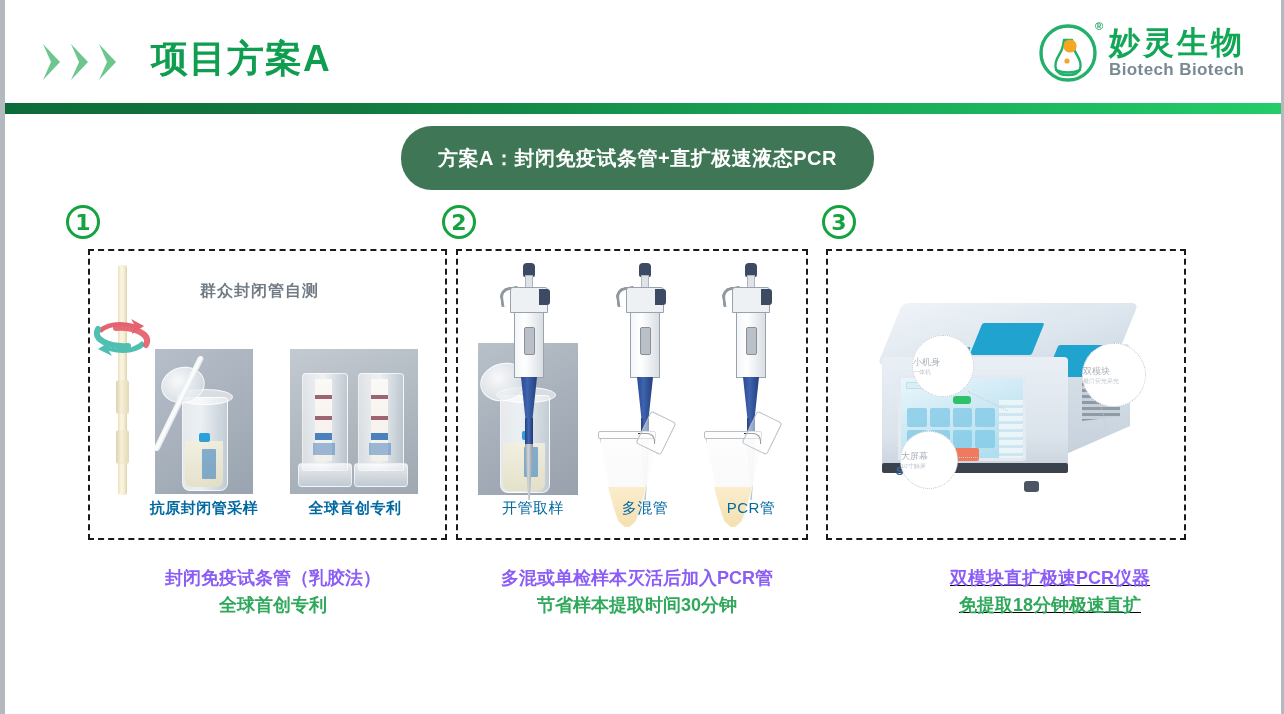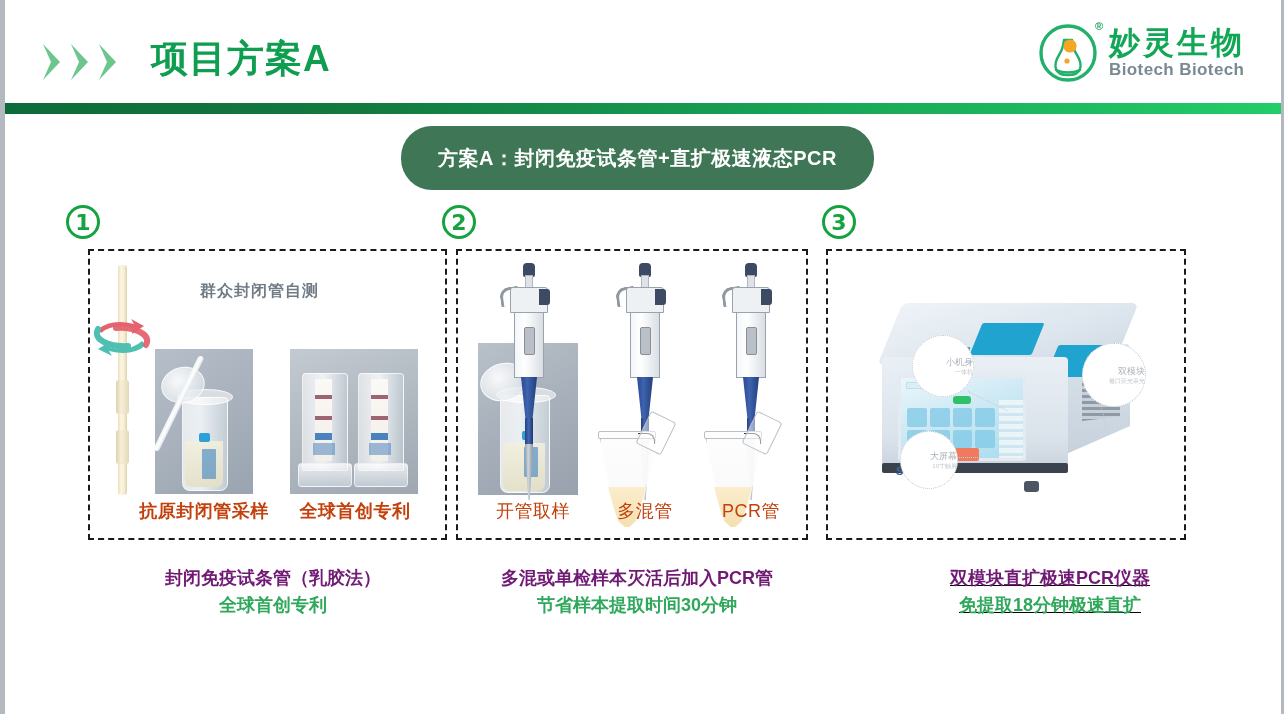--- a/index.html
+++ b/index.html
@@ -85,21 +85,21 @@
 
   .p1-label{position:absolute;left:110px;top:30px;font-size:16px;color:#707b85;
             letter-spacing:1px;white-space:nowrap;}
 
   .photo{position:absolute;overflow:hidden;}
   .photo.ph1{left:65px;top:98px;width:98px;height:145px;
       background:linear-gradient(145deg,#b6bfc9,#aab3bd 45%,#99a4b0);}
   .photo.ph2{left:200px;top:98px;width:128px;height:145px;
       background:linear-gradient(160deg,#c3cad1,#b0b8c0 50%,#9fa8b1);}
 
-  .cap{position:absolute;font-size:18px;color:#c2410c;letter-spacing:0.5px;
+  .cap{position:absolute;font-size:15px;color:#0369a1;letter-spacing:0.5px;
        white-space:nowrap;text-align:center;}
   .p1-cap1{left:40px;top:248px;width:148px;}
   .p1-cap2{left:195px;top:248px;width:140px;}
 
   
   .tube-body{position:absolute;left:27px;top:48px;width:44px;height:92px;
      background:linear-gradient(90deg,rgba(255,255,255,.72),rgba(240,245,248,.92) 40%,rgba(205,214,222,.75));
      border-radius:4px 4px 8px 8px;border:1px solid rgba(255,255,255,.75);}
   .tube-liquid{position:absolute;left:30px;top:92px;width:38px;height:46px;
      background:linear-gradient(180deg,rgba(242,240,222,.85),rgba(228,224,198,.9));border-radius:0 0 7px 7px;}
@@ -206,35 +206,35 @@
   .btn-b{position:absolute;left:150px;top:66px;width:20px;height:14px;background:#2f9fc9;transform:skewX(-22deg);border-radius:2px;}
   .vent{position:absolute;left:206px;top:74px;width:38px;height:44px;
      background:repeating-linear-gradient(180deg,#8e9aa6 0 3px,#c7d0d9 3px 6px);
      clip-path:polygon(0 8%,100% 0,100% 90%,0 100%);}
   .model{position:absolute;left:20px;top:162px;font-size:11px;font-weight:bold;color:#3d6a9b;letter-spacing:.5px;}
   .foot{position:absolute;width:15px;height:11px;border-radius:3px;background:#4c5663;}
   .foot.f1{left:40px;top:172px;} .foot.f2{left:148px;top:178px;}
   .base-shadow{position:absolute;left:6px;top:160px;width:186px;height:10px;background:#3a424d;border-radius:2px;}
 
   .callout{position:absolute;border:1.5px dotted #c2c8cf;border-radius:50%;
-     display:flex;flex-direction:column;align-items:flex-end;justify-content:center;background:#fff;}
+     display:flex;flex-direction:column;align-items:flex-start;justify-content:center;background:#fff;}
   .callout .co-t{font-size:9px;color:#aab1b8;line-height:11px;white-space:nowrap;}
   .callout .co-s{font-size:6px;color:#c2c8cf;line-height:8px;white-space:nowrap;}
   .co1{left:36px;top:32px;width:60px;height:60px;}
   .co2{left:206px;top:40px;width:62px;height:62px;}
   .co3{left:24px;top:128px;width:56px;height:56px;}
   .co-lead{position:absolute;border-top:1.5px dotted #c8ced4;}
   .lead1{left:92px;top:88px;width:44px;transform:rotate(26deg);transform-origin:left center;}
   .lead2{left:224px;top:98px;width:34px;transform:rotate(76deg);transform-origin:left center;}
   .lead3{left:62px;top:154px;width:44px;}
 
   
   .foots{position:absolute;left:0;top:565px;width:1284px;height:70px;}
   .fcap{position:absolute;top:0;text-align:center;}
-  .fcap .l1{font-size:18px;font-weight:bold;color:#701a75;line-height:27px;white-space:nowrap;}
+  .fcap .l1{font-size:18px;font-weight:bold;color:#8b5cf6;line-height:27px;white-space:nowrap;}
   .fcap .l2{font-size:18px;font-weight:bold;color:#2fa85b;line-height:27px;white-space:nowrap;}
   .fc1{left:66px;width:414px;}
   .fc2{left:442px;width:390px;}
   .fc3{left:862px;width:376px;text-decoration:underline;}
 </style>
 </head>
 <body>
 
 <div class="slide">
 

